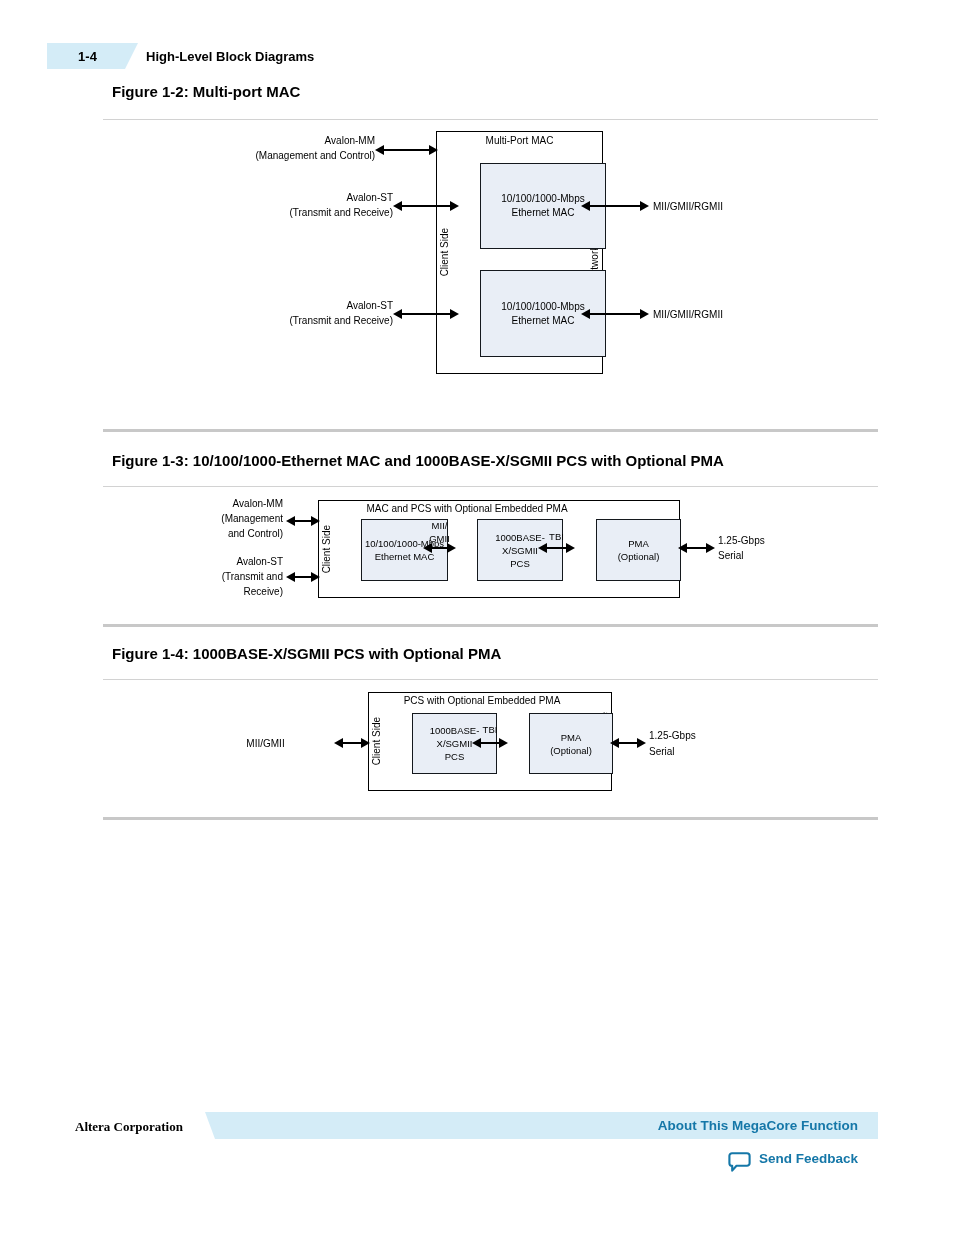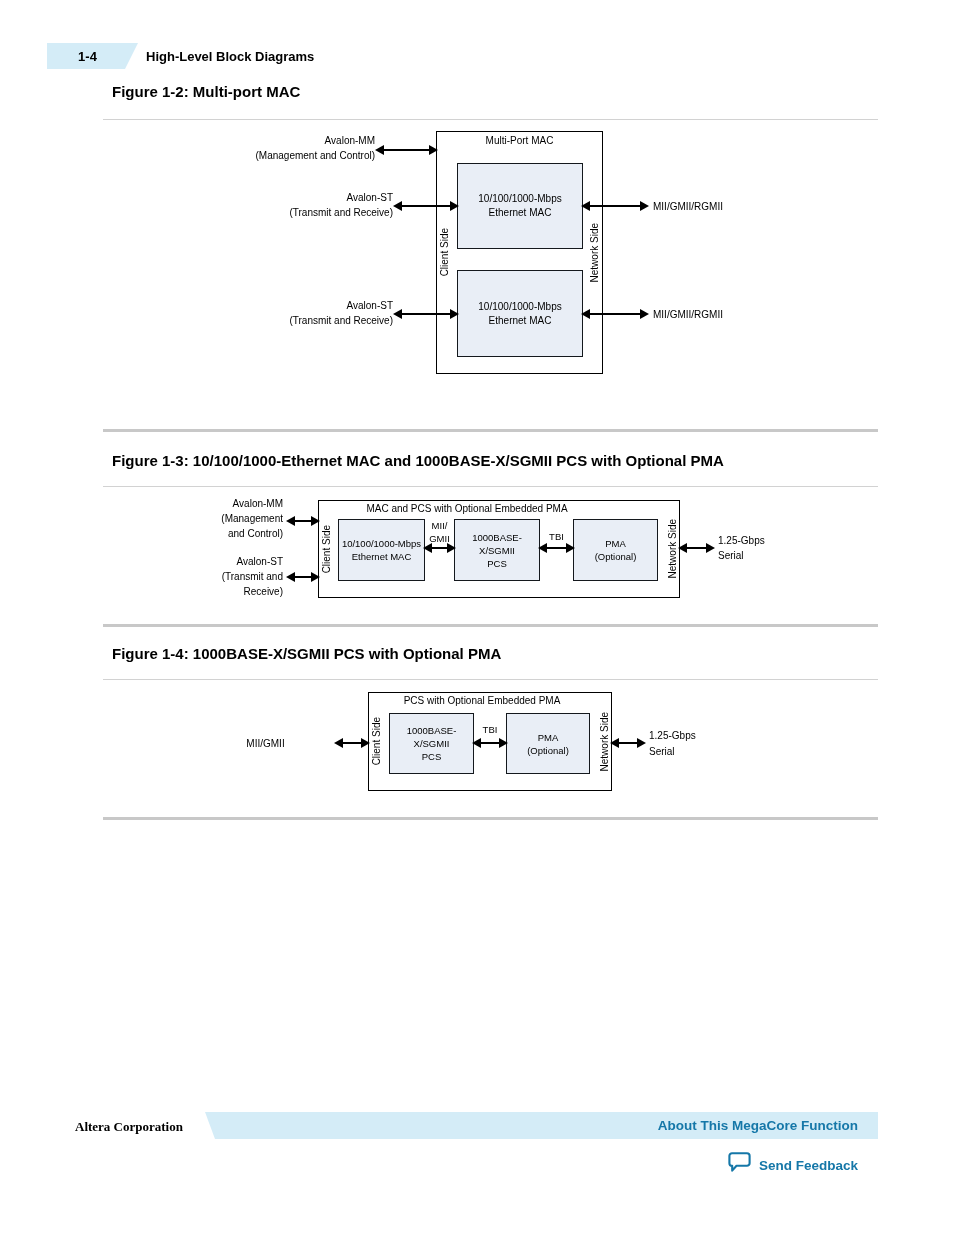--- a/index.html
+++ b/index.html
@@ -18,40 +18,40 @@
   
   .fig-heading{position:absolute;font-size:15px;font-weight:bold;color:#000;white-space:nowrap;}
   .rule{position:absolute;left:103px;width:775px;}
   .rule.thin{height:1.4px;background:#d2d2d2;}
   .rule.thick{height:3px;background:#c8c8c8;}
 
   
   .outer{position:absolute;border:1.5px solid #000;background:#fff;box-sizing:border-box;}
   .blk{position:absolute;background:#e9eef6;border:1px solid #14181d;box-sizing:border-box;
        display:flex;flex-direction:column;align-items:center;justify-content:center;
-       font-size:10px;line-height:14px;text-align:center;color:#000;}
+       font-size:10px;line-height:14px;text-align:center;color:#000;margin-left:23px;}
   .blk.small{font-size:9.5px;line-height:13px;}
   .dlabel{position:absolute;font-size:10px;line-height:15px;color:#000;white-space:nowrap;}
   .dlabel .line{display:block;}
   .boxtitle{position:absolute;font-size:10px;color:#000;text-align:center;}
   .vwrap{position:absolute;display:flex;align-items:center;justify-content:center;}
   .vwrap .vtext{writing-mode:vertical-rl;transform:rotate(180deg);font-size:10px;color:#000;white-space:nowrap;}
   .arr{position:absolute;height:2px;background:#000;}
   .arr::before{content:"";position:absolute;left:-2px;top:-4px;width:0;height:0;
                border-top:5px solid transparent;border-bottom:5px solid transparent;border-right:9px solid #000;}
   .arr::after{content:"";position:absolute;right:-2px;top:-4px;width:0;height:0;
               border-top:5px solid transparent;border-bottom:5px solid transparent;border-left:9px solid #000;}
 
   
   .company{position:absolute;left:75px;top:1119px;font-size:13px;font-weight:bold;color:#000;font-family:Liberation Serif, serif;}
   .banner{position:absolute;left:205px;top:1112px;width:673px;height:27px;background:#d4ecf7;
           clip-path:polygon(0 0,100% 0,100% 100%,10px 100%);
           display:flex;align-items:center;justify-content:flex-end;padding-right:0;}
   .banner a{font-size:13.5px;font-weight:bold;color:#1577a8;text-decoration:none;margin-right:20px;}
-  .feedback{position:absolute;right:96px;top:1151px;display:flex;align-items:flex-end;gap:8px;cursor:pointer;}
+  .feedback{position:absolute;right:96px;top:1151px;display:flex;align-items:flex-start;gap:8px;cursor:pointer;}
   .feedback .fb-text{font-size:13.5px;font-weight:bold;color:#1577a8;}
 </style>
 </head>
 <body>
 
 <div class="page">
 
   <div class="badge">
     <span>1-4</span>
   </div>

